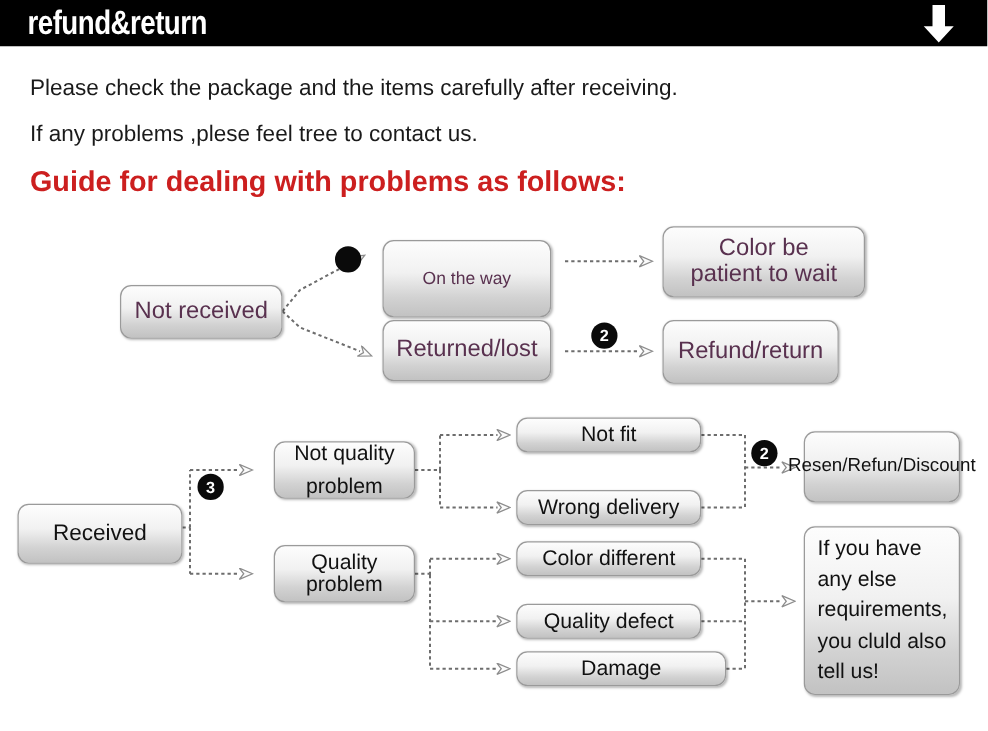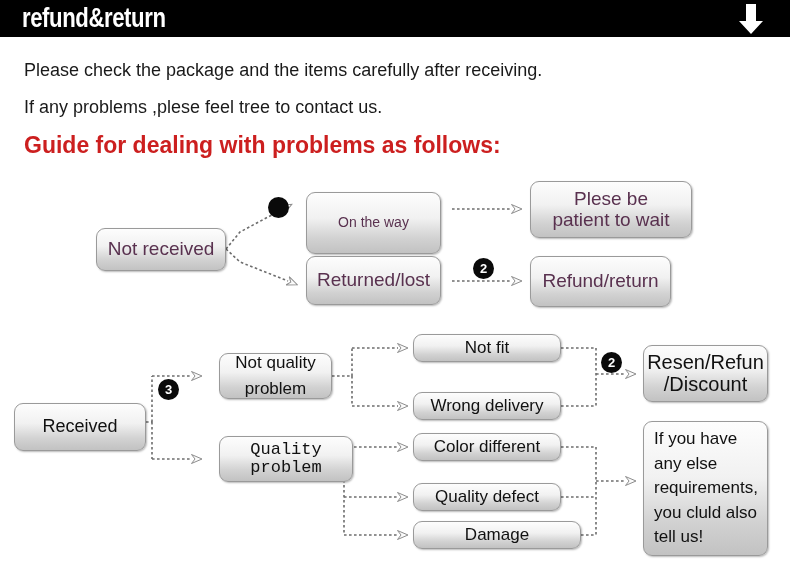--- a/index.html
+++ b/index.html
@@ -143,21 +143,21 @@
 
   <div class="box purple" style="left:306px;top:192px;width:135px;height:62px;font-size:14px;">
     <span>On the way</span>
   </div>
 
   <div class="box purple" style="left:306px;top:256px;width:135px;height:49px;font-size:19px;">
     <span>Returned/lost</span>
   </div>
 
   <div class="box purple" style="left:530px;top:181px;width:162px;height:57px;font-size:19px;flex-direction:column;">
-    <span>Plese be</span>
+    <span>Color be</span>
     <span>patient to wait</span>
   </div>
 
   <div class="box purple" style="left:530px;top:256px;width:141px;height:51px;font-size:19px;">
     <span>Refund/return</span>
   </div>
 
   <div class="marker" style="left:268px;top:197px;font-size:0;">❶</div>
   <div class="marker" style="left:473px;top:258px;">
     <span style="font-size:13px;">2</span>
@@ -169,21 +169,21 @@
 
   <div class="marker" style="left:158px;top:379px;">
     <span style="font-size:13px;">3</span>
   </div>
 
   <div class="box dark" style="left:219px;top:353px;width:113px;height:46px;font-size:17px;flex-direction:column;justify-content:space-between;">
     <span>Not quality</span>
     <span>problem</span>
   </div>
 
-  <div class="box dark" style="left:219px;top:436px;width:134px;height:46px;font-size:17px;flex-direction:column;font-family:Liberation Mono, monospace;">
+  <div class="box dark" style="left:219px;top:436px;width:113px;height:46px;font-size:17px;flex-direction:column;">
     <span>Quality</span>
     <span>problem</span>
   </div>
 
   <div class="box dark" style="left:413px;top:334px;width:148px;height:28px;font-size:17px;">
     <span>Not fit</span>
   </div>
 
   <div class="box dark" style="left:413px;top:392px;width:148px;height:28px;font-size:17px;">
     <span>Wrong delivery</span>
@@ -198,21 +198,21 @@
   </div>
 
   <div class="box dark" style="left:413px;top:521px;width:168px;height:28px;font-size:17px;">
     <span>Damage</span>
   </div>
 
   <div class="marker" style="left:601px;top:352px;">
     <span style="font-size:13px;">2</span>
   </div>
 
-  <div class="box dark" style="left:643px;top:345px;width:125px;height:57px;font-size:20px;flex-direction:column;">
+  <div class="box dark" style="left:643px;top:345px;width:125px;height:57px;font-size:15px;flex-direction:row;">
     <span>Resen/Refun</span>
     <span>/Discount</span>
   </div>
 
   <div class="box dark leftalign" style="left:643px;top:421px;width:125px;height:135px;font-size:17px;flex-direction:column;align-items:flex-start;justify-content:center;line-height:1.45;">
     <span>If you have</span>
     <span>any else</span>
     <span>requirements,</span>
     <span>you cluld also</span>
     <span>tell us!</span>

